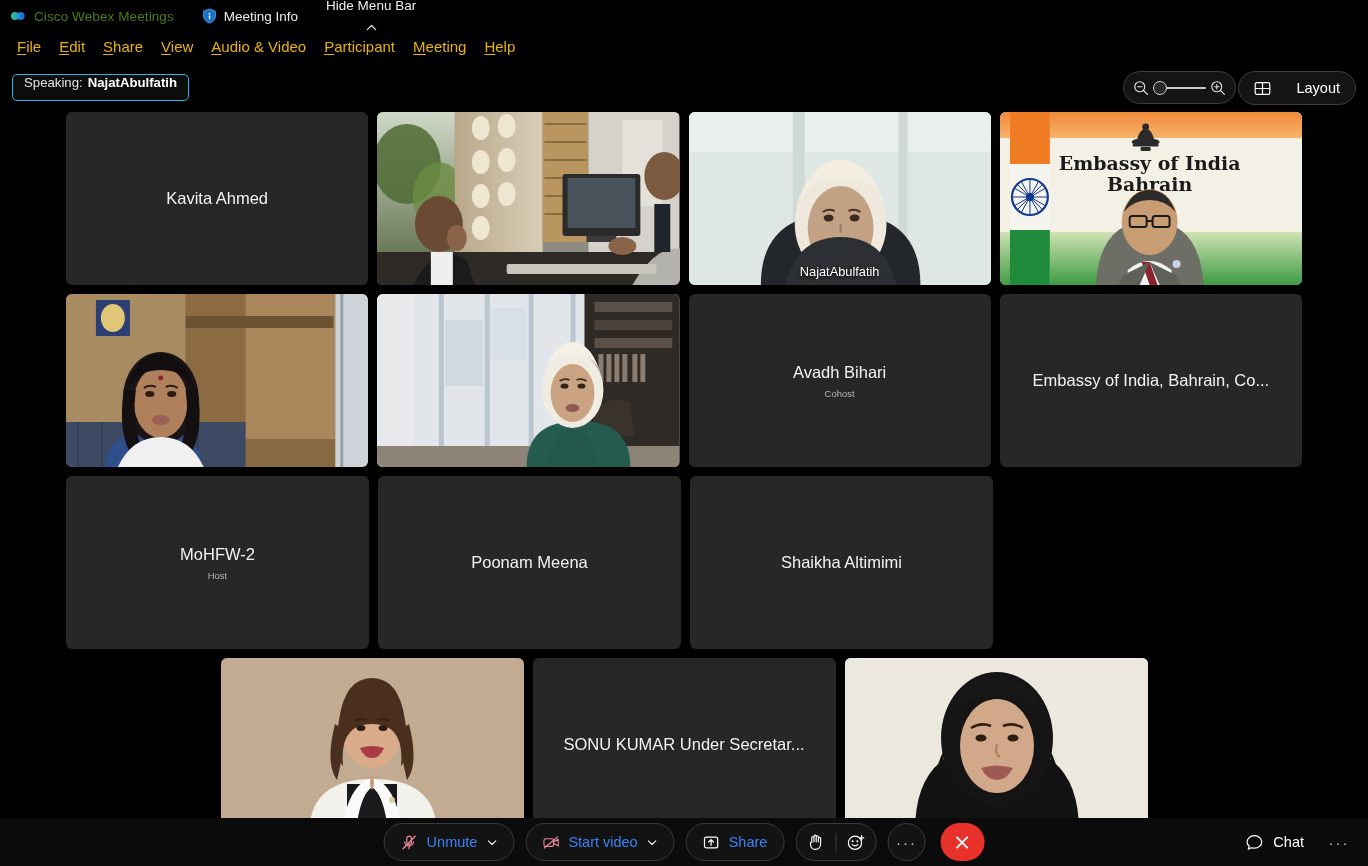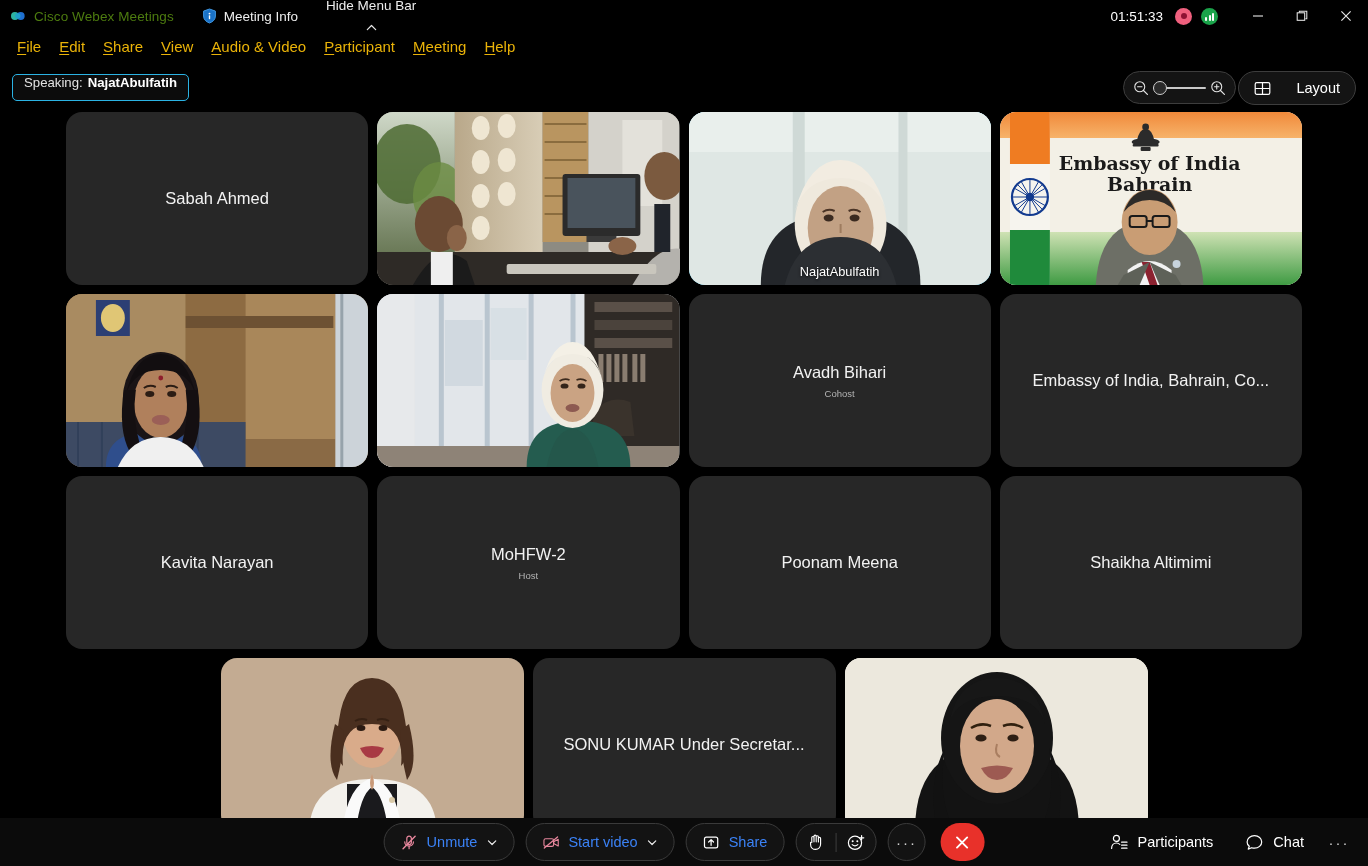--- a/index.html
+++ b/index.html
@@ -90,21 +90,21 @@
     border: 1px solid #3d3d3d; border-radius: 17px; background: #141414;
     color: #fff; font-size: 14.5px; cursor: pointer;
   }
 
   
   .grid { position: absolute; left: 66px; top: 112px; width: 1236px; }
   .grid-row { display: flex; gap: 9px; margin-bottom: 9px; }
   .grid-row.centered { justify-content: center; }
   .tile {
     position: relative; width: 303px; height: 173px;
-    background: #272727; border-radius: 16px; overflow: hidden;
+    background: #272727; border-radius: 6px; overflow: hidden;
     display: flex; align-items: center; justify-content: center;
     flex-direction: column; cursor: pointer;
   }
   .tile.active { outline: 3px solid #29b0e0; outline-offset: -3px; }
   .tile-name {
     font-size: 16.5px; color: #f2f2f2; text-align: center;
     max-width: 94%; white-space: nowrap; overflow: hidden; text-overflow: ellipsis;
   }
   .tile-role { font-size: 9.5px; color: #b4b4b4; margin-top: 6px; }
   .tile-overlay {
@@ -184,50 +184,20 @@
       <span class="label">Meeting Info</span>
     </span>
 
     <span class="tb-hide">
       <span class="label">Hide Menu Bar</span>
       <svg class="chev-up" viewBox="0 0 14 14">
         <path d="M2.5 9.3 L7 4.8 L11.5 9.3" fill="none" stroke="#e6e6e6" stroke-width="1.3" stroke-linecap="round" stroke-linejoin="round"></path>
       </svg>
     </span>
 
-    <div class="tb-right">
-      <span class="timer">01:51:33</span>
-
-      <span class="rec-dot">
-          <i></i>
-        </span>
-
-      <span class="signal">
-        <b></b>
-          <b></b>
-          <b></b>
-      </span>
-
-      <span class="wbtn">
-        <svg width="12" height="12" viewBox="0 0 12 12">
-          <path d="M1 6 H11" stroke="#e9e9e9" stroke-width="1.1"></path>
-        </svg>
-      </span>
-      <span class="wbtn">
-        <svg width="12" height="12" viewBox="0 0 12 12">
-          <rect x="1.2" y="2.8" width="7.5" height="7.5" fill="none" stroke="#e9e9e9" stroke-width="1.05"></rect>
-          <path d="M3.4 2.6 V1.3 H10.8 V8.7 H9.4" fill="none" stroke="#e9e9e9" stroke-width="1.05"></path>
-        </svg>
-      </span>
-      <span class="wbtn close">
-        <svg width="12" height="12" viewBox="0 0 12 12">
-          <path d="M1.4 1.4 L10.6 10.6 M10.6 1.4 L1.4 10.6" stroke="#e9e9e9" stroke-width="1.15"></path>
-        </svg>
-      </span>
-    </div>
   </div>
 
   <div class="menubar">
     <span class="menu-item"><u>F</u><span>ile</span></span>
     <span class="menu-item"><u>E</u><span>dit</span></span>
     <span class="menu-item"><u>S</u><span>hare</span></span>
     <span class="menu-item"><u>V</u><span>iew</span></span>
     <span class="menu-item"><u>A</u><span>udio &amp; Video</span></span>
     <span class="menu-item"><u>P</u><span>articipant</span></span>
     <span class="menu-item"><u>M</u><span>eeting</span></span>
@@ -262,21 +232,21 @@
       <path d="M8.5 2.6 V14.4 M1.2 8.5 H15.8" stroke="#fff" stroke-width="1.2"></path>
     </svg>
     <span>Layout</span>
   </div>
 
   <div class="grid">
 
     <div class="grid-row">
 
       <div class="tile">
-        <span class="tile-name">Sabah Ahmed</span>
+        <span class="tile-name">Kavita Ahmed</span>
       </div>
 
       <div class="tile">
         <span class="vid">
           <svg viewBox="0 0 303 173" preserveAspectRatio="none">
             <defs>
               <linearGradient id="g_win" x1="0" y1="0" x2="0" y2="1">
                 <stop offset="0" stop-color="#cfd8c8"></stop>
                   <stop offset="1" stop-color="#6b7a58"></stop>
               </linearGradient>
@@ -476,23 +446,20 @@
         <span class="tile-role">Cohost</span>
       </div>
 
       <div class="tile">
         <span class="tile-name">Embassy of India, Bahrain, Co...</span>
       </div>
     </div>
 
     <div class="grid-row">
 
-      <div class="tile">
-        <span class="tile-name">Kavita Narayan</span>
-      </div>
 
       <div class="tile">
         <span class="tile-name">MoHFW-2</span>
         <span class="tile-role">Host</span>
       </div>
 
       <div class="tile">
         <span class="tile-name">Poonam Meena</span>
       </div>
 
@@ -616,28 +583,20 @@
       </div>
 
       <div class="leave">
         <svg width="17" height="17" viewBox="0 0 17 17">
           <path d="M3.4 3.4 L13.6 13.6 M13.6 3.4 L3.4 13.6" stroke="#fff" stroke-width="1.9" stroke-linecap="round"></path>
         </svg>
       </div>
     </div>
 
     <div class="tb-right-group">
-      <div class="tbtn">
-        <svg width="19" height="19" viewBox="0 0 19 19">
-          <circle cx="6.4" cy="5.4" r="3" fill="none" stroke="#fff" stroke-width="1.2"></circle>
-          <path d="M1.6 15.4 c0 -3.4 2.2 -5.4 4.8 -5.4 c1.3 0 2.5 .5 3.4 1.4" fill="none" stroke="#fff" stroke-width="1.2" stroke-linecap="round"></path>
-          <path d="M11.6 9.2 H17 M11.6 12.2 H17 M11.6 15.2 H17" stroke="#fff" stroke-width="1.2" stroke-linecap="round"></path>
-        </svg>
-        <span>Participants</span>
-      </div>
 
       <div class="tbtn">
         <svg width="19" height="19" viewBox="0 0 19 19">
           <path d="M9.5 2.6 c4 0 7.2 2.8 7.2 6.3 c0 3.5 -3.2 6.3 -7.2 6.3 c-1 0 -2 -.2 -2.9 -.5
                    l-3.4 1.4 l1.1 -2.8 c-1.3 -1.1 -2.2 -2.7 -2.2 -4.4 c0 -3.5 3.3 -6.3 7.4 -6.3 z" fill="none" stroke="#fff" stroke-width="1.2" stroke-linejoin="round"></path>
         </svg>
         <span>Chat</span>
       </div>
 
       <div class="tbtn dots">

